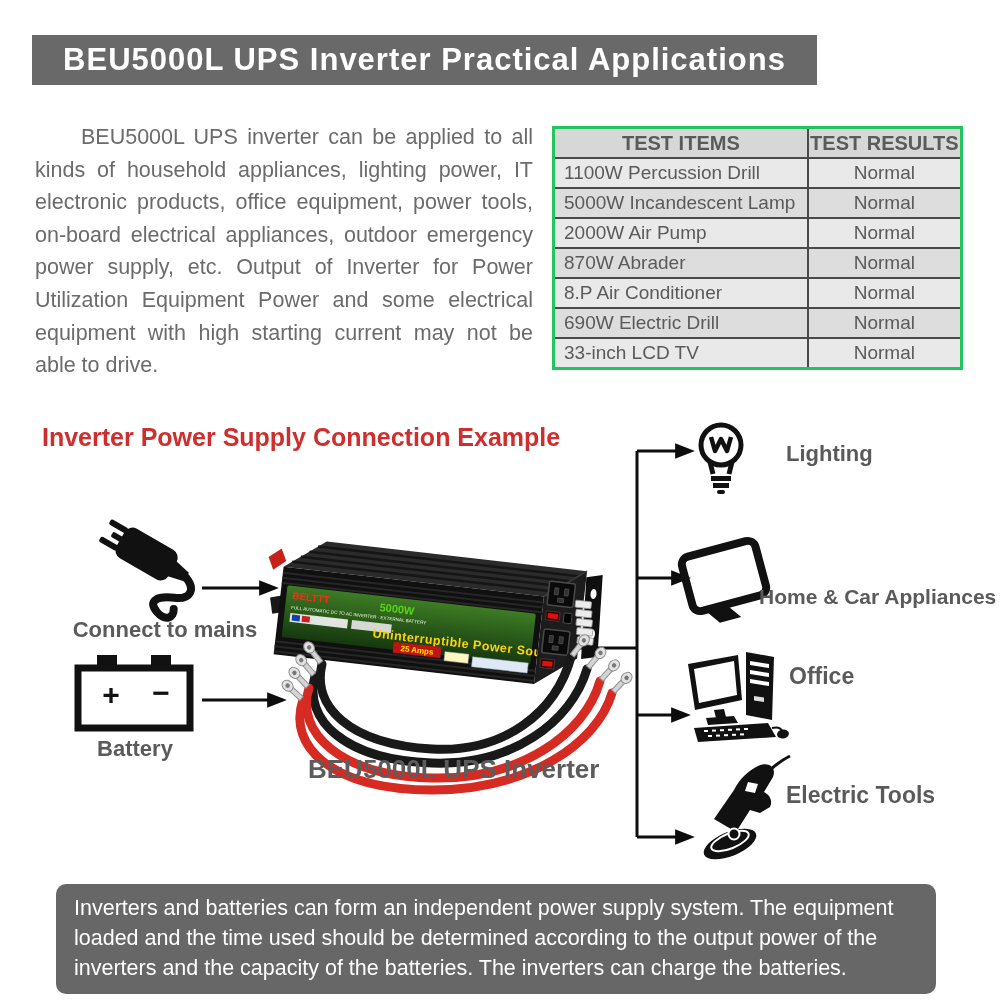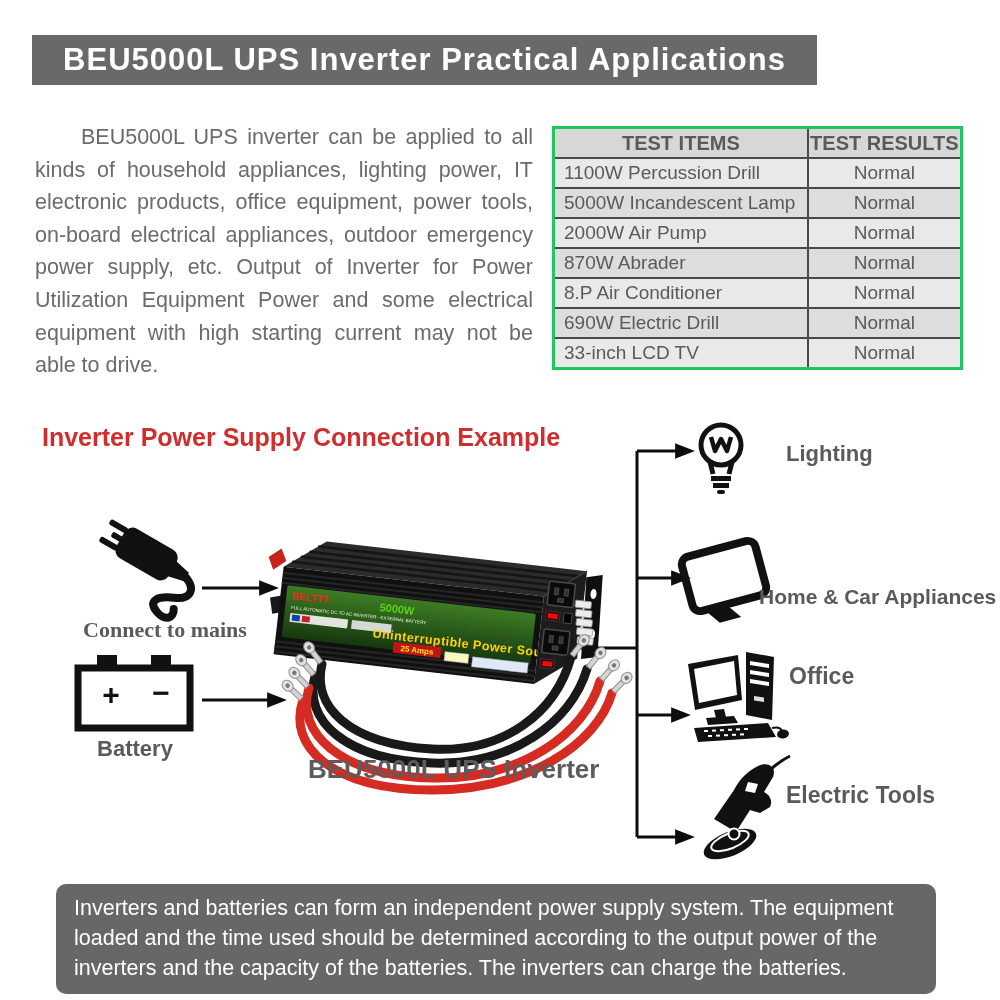--- a/index.html
+++ b/index.html
@@ -14,21 +14,21 @@
          border:3px solid #22c55e;color:#5a5a5a;}
   table.tests th,table.tests td{border:2px solid #4a4a4a;height:26px;vertical-align:middle;}
   table.tests th{font-size:20px;font-weight:bold;background:#d7d7d7;text-align:center;}
   table.tests td.ti{font-size:19px;text-align:left;padding-left:9px;width:250px;}
   table.tests td.tr2{font-size:19px;text-align:center;width:153px;}
   table.tests tr:nth-child(odd) td{background:#e9e9e9;}
   table.tests tr:nth-child(even) td{background:#dddddd;}
   .dheading{position:absolute;left:42px;top:423px;font-size:25px;font-weight:bold;color:#d02e2e;white-space:nowrap;}
   .lbl{position:absolute;font-weight:bold;color:#5a5a5a;white-space:nowrap;text-align:right;}
   .lbl.c{text-align:center;}
-  #lbl-mains{left:70px;top:617px;width:190px;font-size:22px;font-family:Liberation Serif, serif;}
+  #lbl-mains{left:70px;top:617px;width:190px;font-size:22px;}
   #lbl-battery{left:76px;top:736px;width:118px;font-size:22px;}
   #lbl-device{left:308px;top:754px;font-size:26px;color:#5c5c5c;}
   #lbl-lighting{left:786px;top:441px;font-size:22px;}
   #lbl-home{left:759px;top:565px;font-size:21px;margin-top:20px;}
   #lbl-office{left:789px;top:663px;font-size:23px;}
   #lbl-tools{left:786px;top:782px;font-size:23px;}
   .footer{position:absolute;left:56px;top:884px;width:852px;background:#676767;border-radius:10px;
           color:#fff;font-size:21.5px;line-height:30px;padding:9px 10px 11px 18px;}
   svg.diag{position:absolute;left:0;top:410px;}
   .wire{stroke:#0d0d0d;stroke-width:3;fill:none;}

